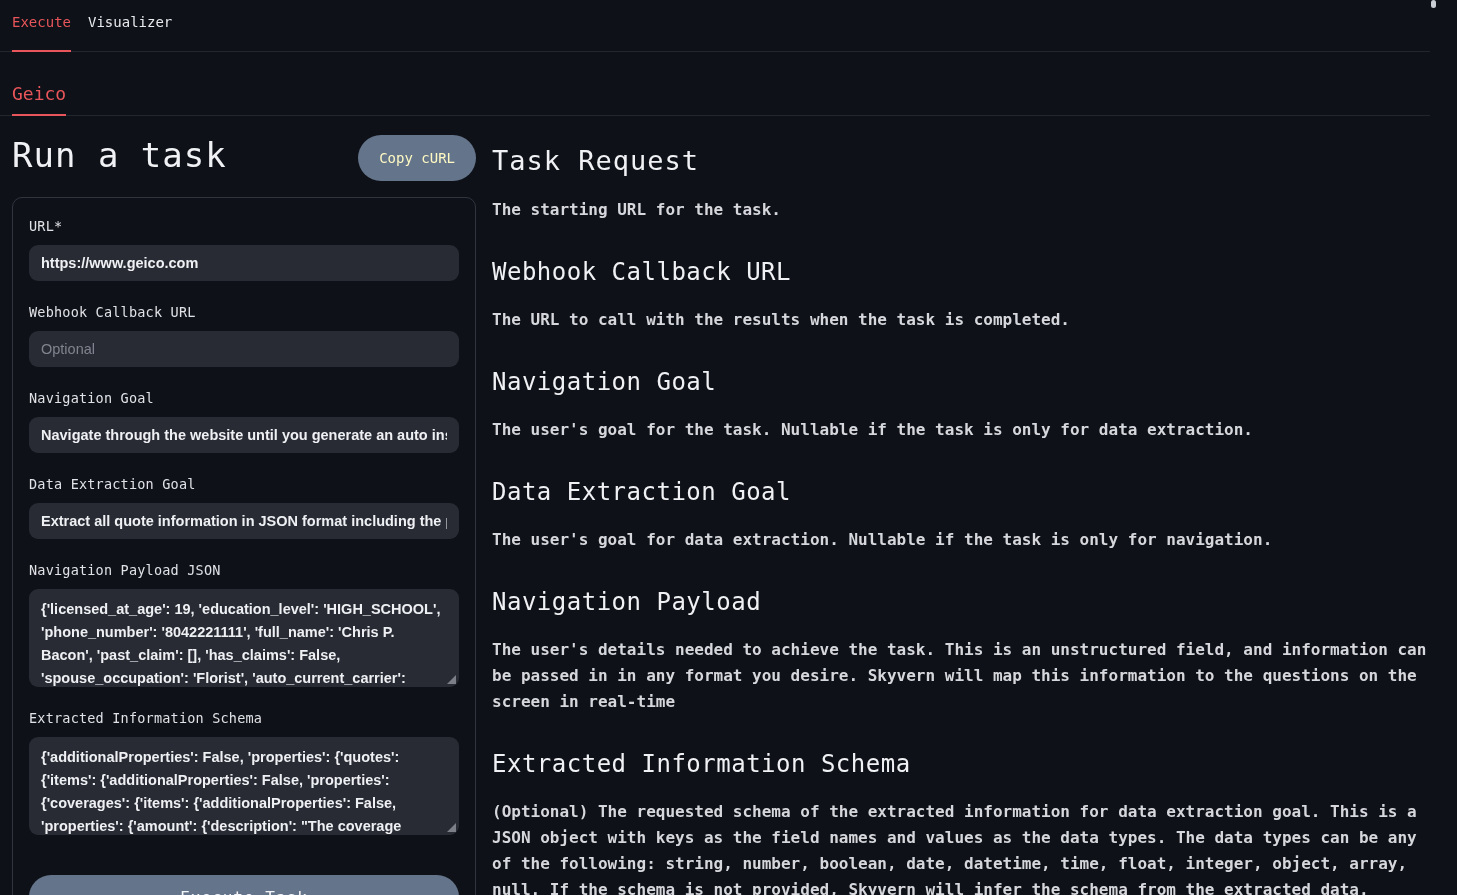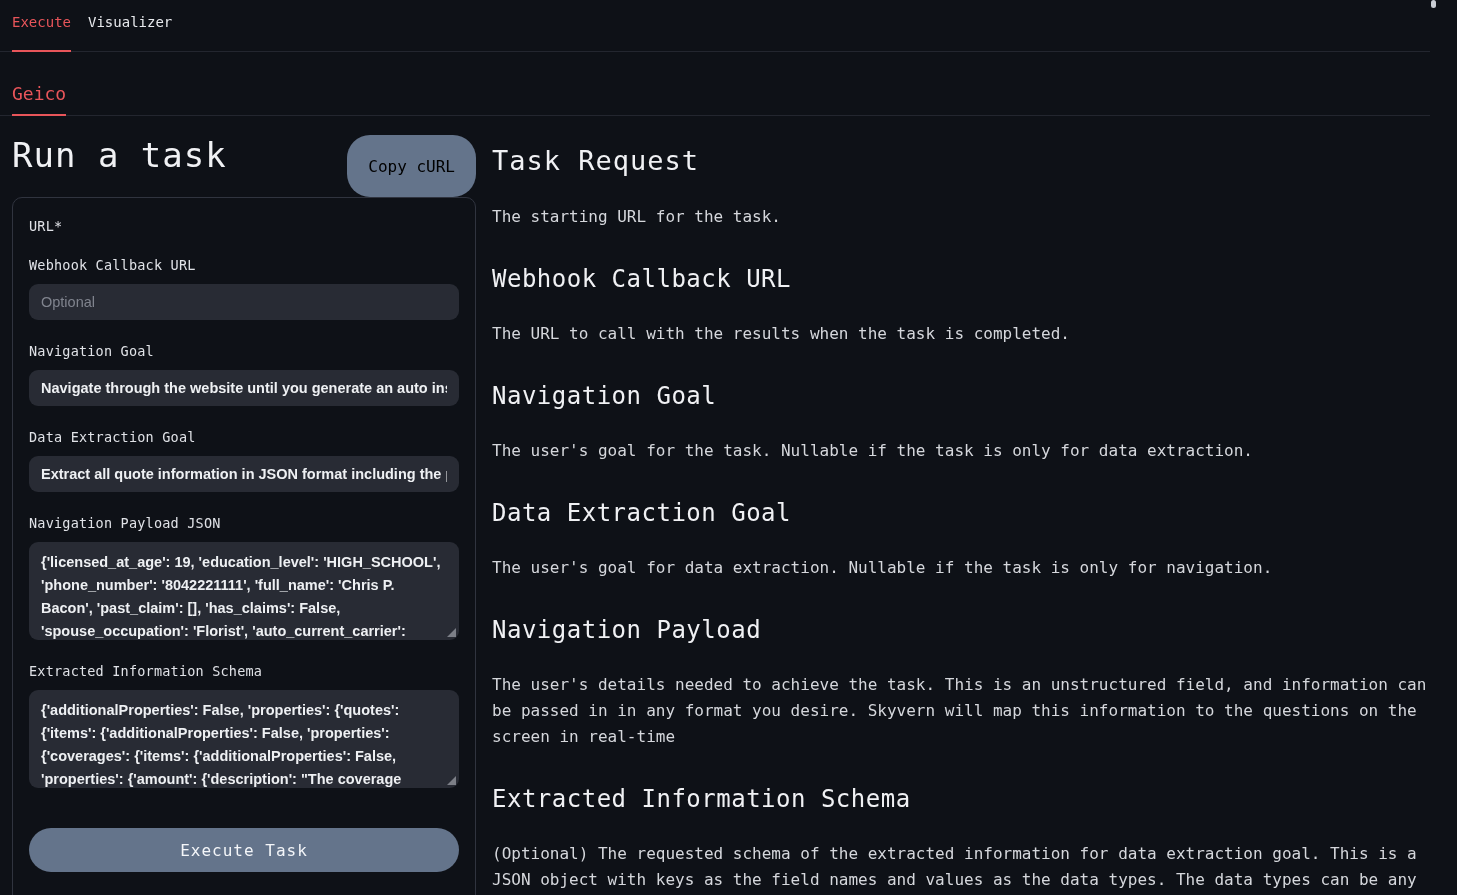--- a/index.html
+++ b/index.html
@@ -64,25 +64,25 @@
   .title-row{
     margin-top:19px;
     display:flex;align-items:flex-start;justify-content:space-between;
     height:48px;
   }
   .page-title{
     font-size:34px;font-weight:400;letter-spacing:1px;color:var(--text-bright);
   }
   .pill-btn{
     background:var(--slate);
-    color:#000000;
+    color:#fef9c3;
     border:none;border-radius:23px;
     font-family:"DejaVu Sans Mono",monospace;
-    font-size:16px;
-    height:62px;padding:0 21px;
+    font-size:14px;
+    height:46px;padding:0 21px;
     cursor:pointer;
   }
   .card{
     margin-top:14px;
     border:1px solid var(--card-border);
     border-radius:10px;
     padding:20px 16px 18px 16px;
     height:720px; 
   }
   .field{margin-bottom:23px;}
@@ -137,23 +137,24 @@
   .docs-title{
     margin-top:29px;
     font-size:27px;font-weight:400;letter-spacing:1px;
   }
   .doc-heading{
     margin-top:35px;
     font-size:24px;font-weight:400;letter-spacing:0.5px;
     color:var(--text-bright);
   }
   .doc-body{
-    margin-top:28px;
+    margin-top:21px;
     font-size:16px;line-height:26px;
     color:var(--text-body);
+    font-weight:bold;
   }
   
   .scroll-thumb{
     position:absolute;top:0;right:21px;
     width:5px;height:8px;border-radius:3px;
     background:#c9cdd4;
   }
 </style>
 </head>
 <body>
@@ -180,20 +181,21 @@
     <section class="left-col">
       <div class="title-row">
         <h1 class="page-title">Run a task</h1>
         <button class="pill-btn">Copy cURL</button>
       </div>
 
       <div class="card">
 
         <div class="field">
           <label class="field-label">URL*</label>
+          <input class="text-input" value="https://www.geico.com" style="">
         </div>
 
         <div class="field">
           <label class="field-label">Webhook Callback URL</label>
           <input class="text-input" placeholder="Optional" style="">
         </div>
 
         <div class="field">
           <label class="field-label">Navigation Goal</label>
           <input class="text-input" value="Navigate through the website until you generate an auto insurance quote" style="">

